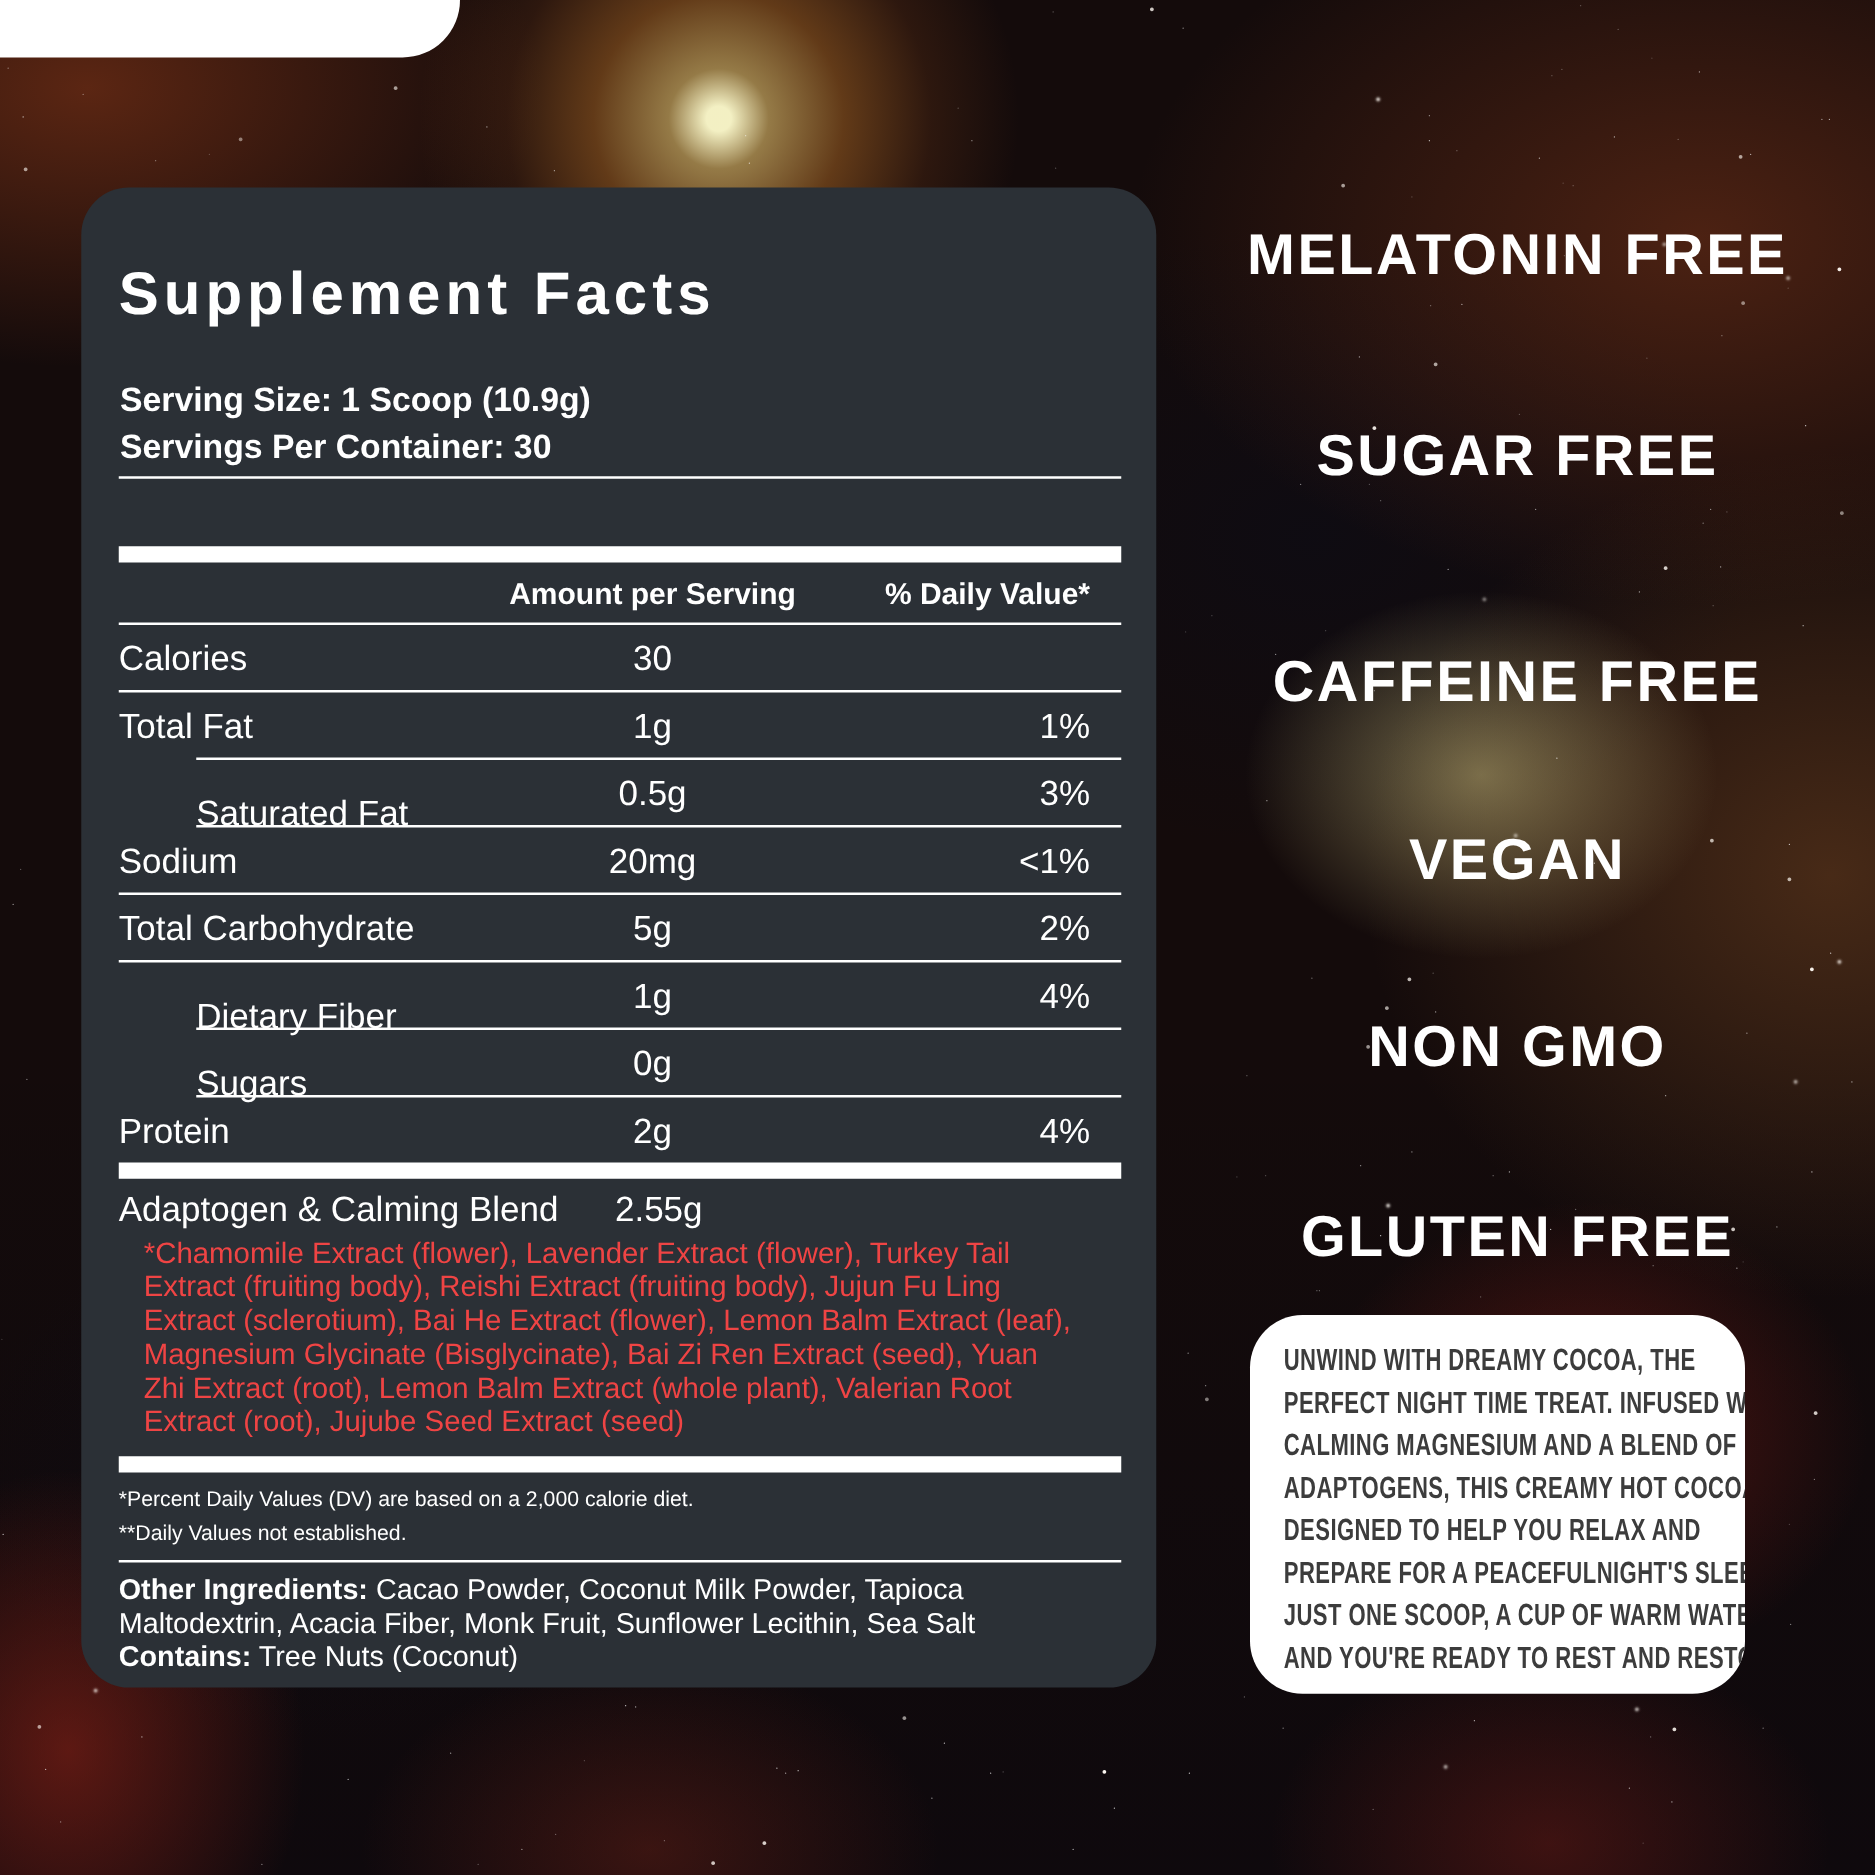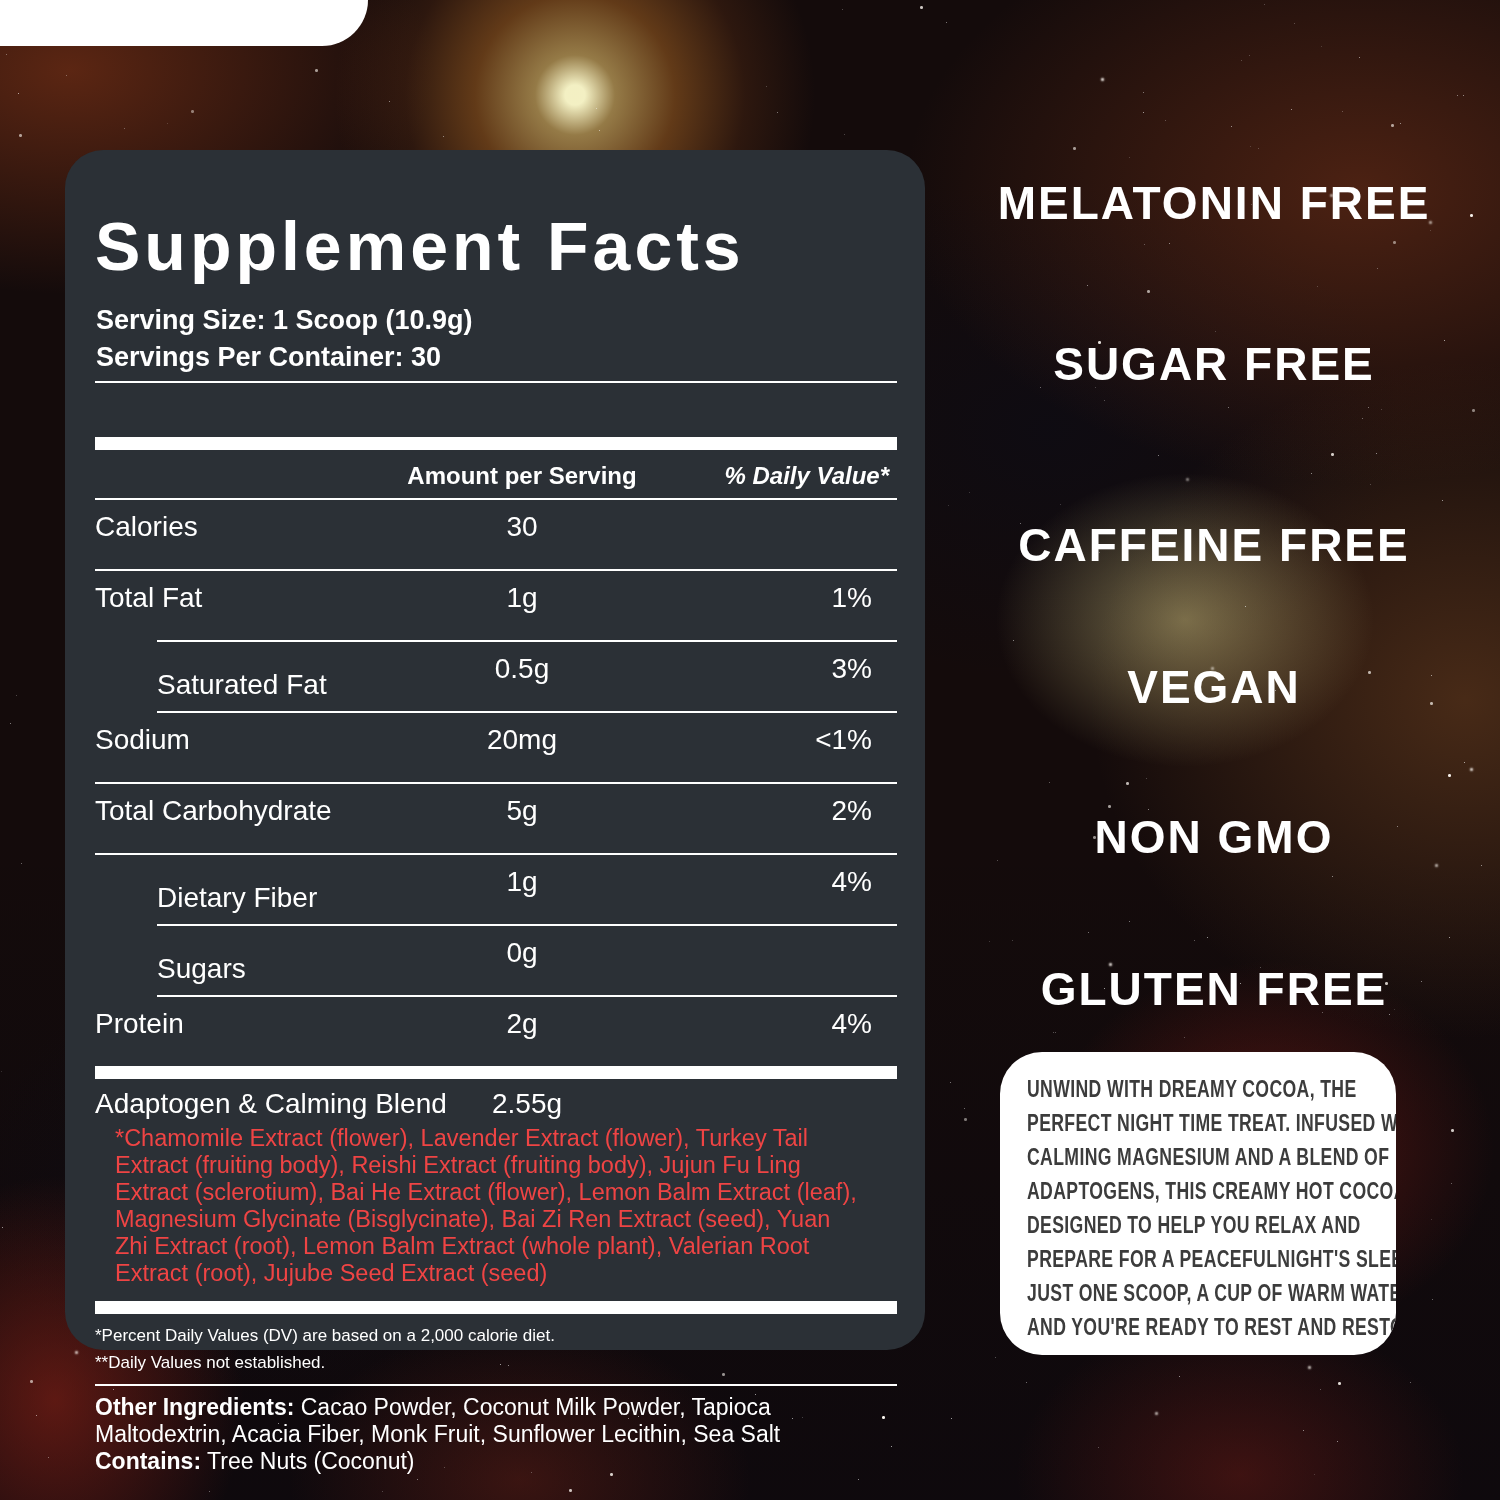--- a/index.html
+++ b/index.html
@@ -31,34 +31,34 @@
     position:absolute;left:0;top:0;width:368px;height:46px;background:#ffffff;
     border-bottom-right-radius:50px;z-index:4;
   }
   
   .panel{
     position:absolute;left:65px;top:150px;width:860px;height:1200px;
     background:#2b3036;border-radius:38px;z-index:3;color:#ffffff;
   }
   .panel-title{
     position:absolute;left:30px;top:62px;margin:0;
-    font-size:68px;font-weight:bold;letter-spacing:4px;line-height:1;color:#fff;
+    font-size:48px;font-weight:bold;letter-spacing:4px;line-height:1;color:#fff;
   }
   .serving-1{position:absolute;left:31px;top:155px;font-size:27px;font-weight:bold;}
   .serving-2{position:absolute;left:31px;top:192px;font-size:27px;font-weight:bold;text-align:center;}
   .thin-line{position:absolute;left:30px;top:231px;width:802px;height:2px;background:#fff;}
   
   .table{position:absolute;left:30px;top:287px;width:802px;}
   .bar{height:13px;background:#ffffff;}
   .hrow{position:relative;height:48px;font-size:24px;font-weight:bold;}
   .h-amount{position:absolute;left:427px;transform:translateX(-50%);top:12px;white-space:nowrap;}
-  .h-dv{position:absolute;right:8px;top:12px;white-space:nowrap;font-style:italic;}
+  .h-dv{position:absolute;right:25px;top:12px;white-space:nowrap;}
   .line{height:2px;background:#ffffff;}
   .line.indent{margin-left:62px;}
-  .row{position:relative;height:69px;font-size:28px;}
+  .row{position:relative;height:52px;font-size:28px;}
   .row .lbl{position:absolute;left:0;top:11px;white-space:nowrap;}
   .row.indent .lbl{left:62px;margin-top:16px;}
   .row .amt{position:absolute;left:427px;transform:translateX(-50%);top:11px;white-space:nowrap;}
   .row .dv{position:absolute;right:25px;top:11px;white-space:nowrap;}
   .blend-row{position:relative;height:46px;font-size:28px;}
   .blend-row .lbl{position:absolute;left:0;top:9px;white-space:nowrap;}
   .blend-row .amt{position:absolute;left:432px;transform:translateX(-50%);top:9px;}
   .blend-desc{
     margin:0 0 14px 20px;width:748px;font-size:23.5px;line-height:27px;color:#ef4444;
   }

